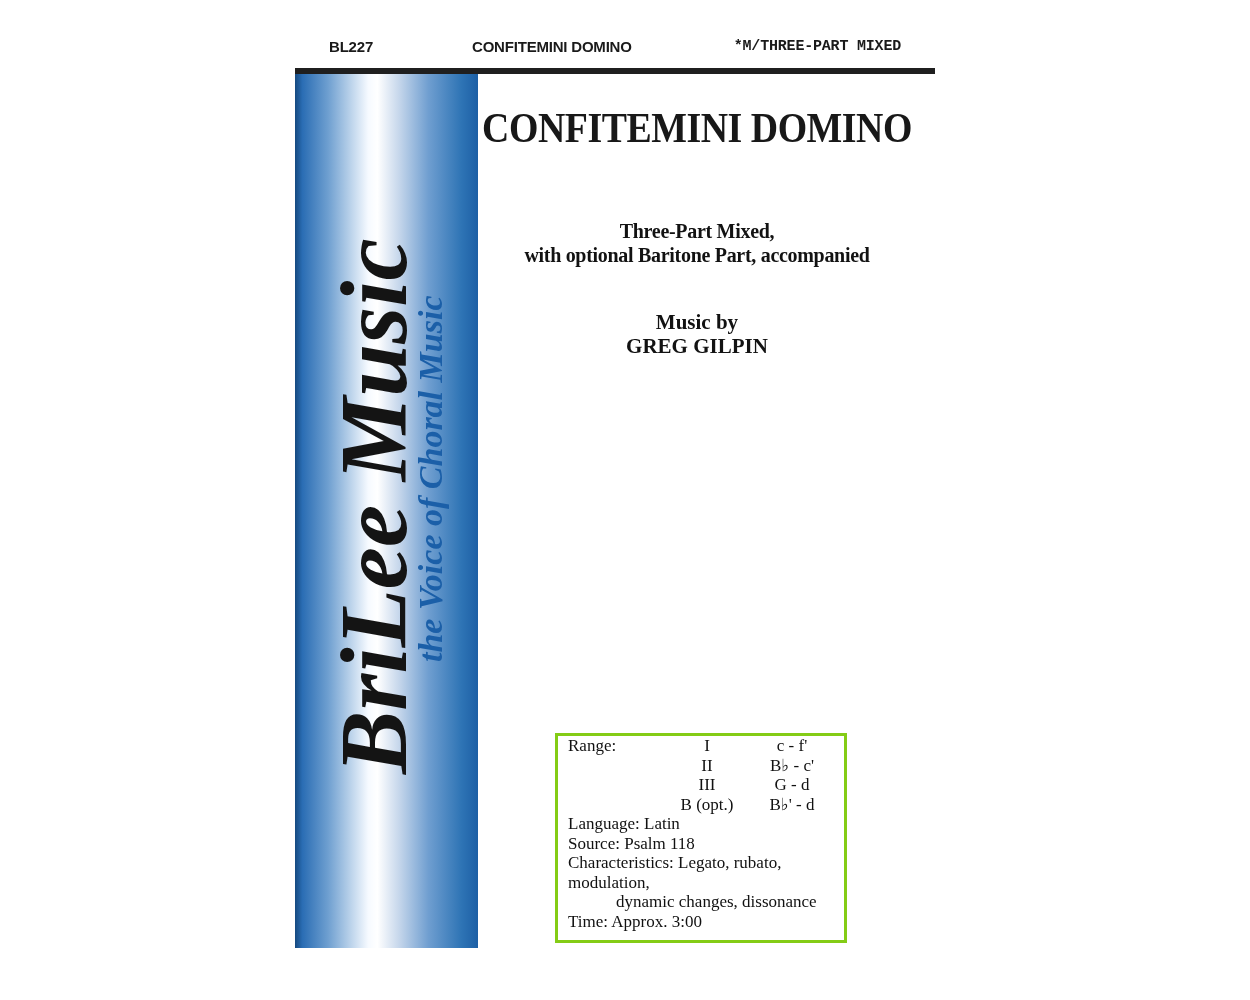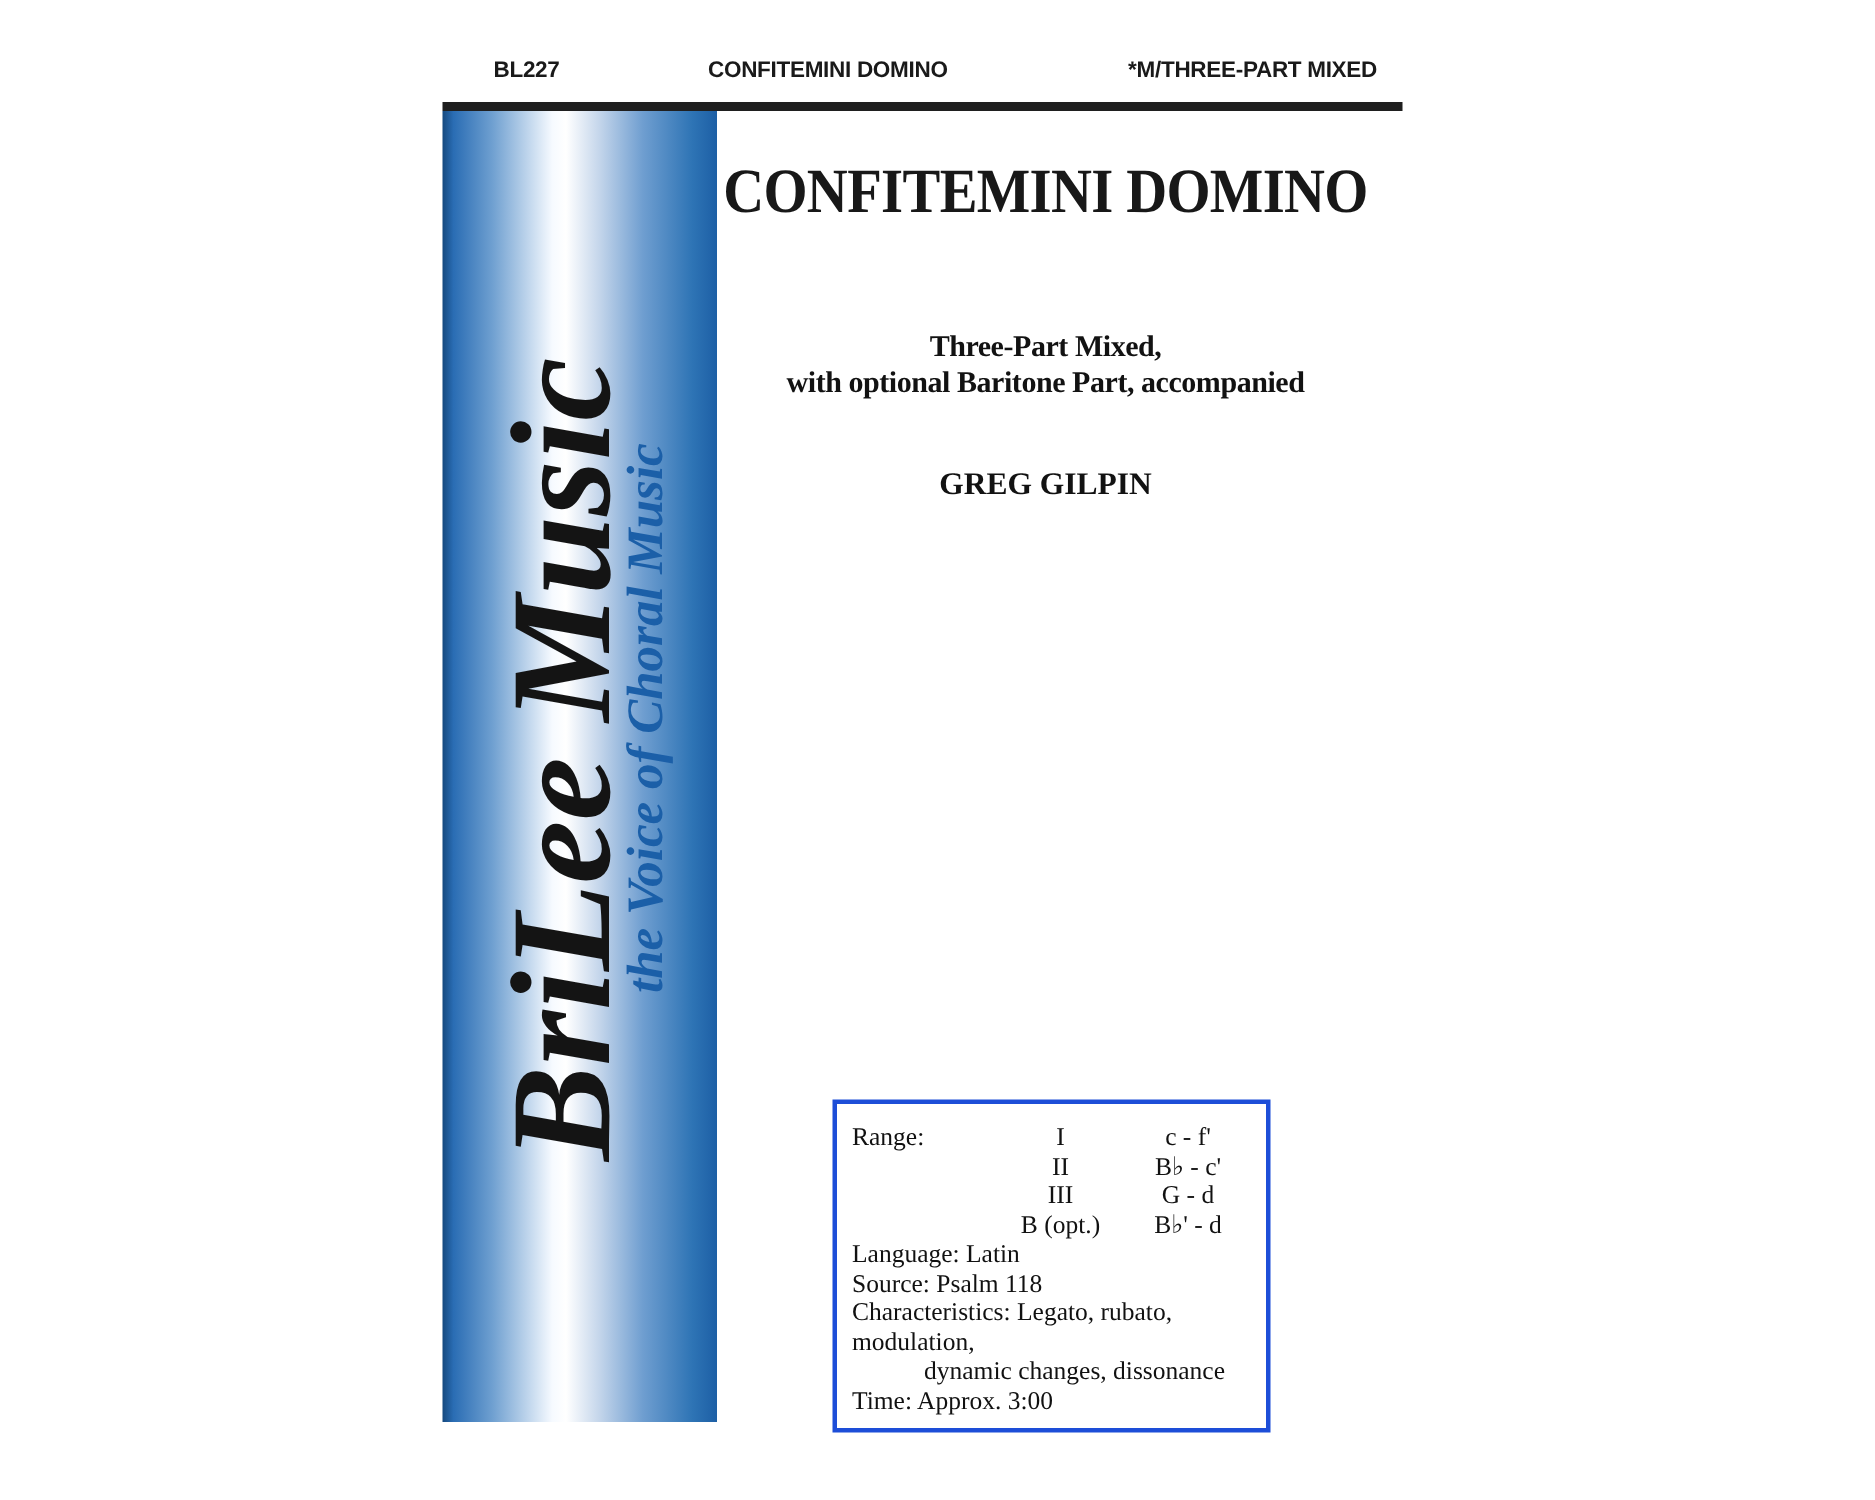--- a/index.html
+++ b/index.html
@@ -5,21 +5,21 @@
   html,body{margin:0;padding:0;background:#ffffff;}
   .canvas{position:relative;width:1250px;height:1000px;background:#ffffff;overflow:hidden;
           font-family:"Liberation Serif",serif;color:#121212;}
   .page{position:absolute;left:295px;top:0;width:640px;height:1000px;}
 
   
   .hdr-text{position:absolute;font-family:"Liberation Sans",sans-serif;font-weight:bold;
             font-size:15px;letter-spacing:-0.2px;color:#1a1a1a;white-space:nowrap;top:38px;}
   .hdr-catalog{left:34px;}
   .hdr-title{left:177px;}
-  .hdr-voicing{right:17px;}
+  .hdr-voicing{right:34px;font-family:Liberation Mono, monospace;}
   .rule{position:absolute;left:0;top:68px;width:640px;height:6px;background:#1f1f1f;}
 
   
   .band{position:absolute;left:0;top:74px;width:183px;height:874px;
         background:linear-gradient(90deg,#15497f 0%,#2a6db4 4%,#6e9fd0 18%,#f6faff 40%,
                    #ffffff 45%,#c5d6eb 57%,#6f9ed0 73%,#2e74b5 91%,#1d5fa5 100%);}
   .logo{position:absolute;left:36px;top:700px;width:560px;
         transform:rotate(-90deg);transform-origin:top left;white-space:nowrap;}
   .logo-name{font-family:"Liberation Serif",serif;font-style:italic;font-weight:bold;
              font-size:95px;line-height:0.92;color:#141414;}
@@ -28,21 +28,21 @@
 
   
   .center-col{position:absolute;left:162px;width:480px;text-align:center;white-space:nowrap;}
   .main-title{top:104px;font-weight:bold;font-size:42px;letter-spacing:-0.5px;color:#181818;
               transform:scaleX(.9);transform-origin:center;}
   .subtitle{top:220px;font-weight:bold;font-size:20px;line-height:1.18;letter-spacing:-0.3px;}
   .credit{top:310px;font-weight:bold;font-size:21px;line-height:1.15;}
 
   
   .infobox{position:absolute;left:260px;top:733px;width:266px;height:198px;
-           border:3px solid #1d4ed8;padding:12px 10px 6px 10px;
+           border:3px solid #84cc16;padding:0 10px 6px 10px;
            font-size:17px;line-height:19.5px;color:#111;
            font-family:"Liberation Serif","DejaVu Sans",serif;}
   .range-grid{display:grid;grid-template-columns:96px 86px auto;}
   .range-grid .part{text-align:center;}
   .range-grid .val{text-align:center;}
   .indent{padding-left:48px;}
   .it{}
 </style>
 </head>
 <body>
@@ -63,20 +63,21 @@
     </div>
 
     <div class="center-col main-title">CONFITEMINI DOMINO</div>
 
     <div class="center-col subtitle">
       <div>Three-Part Mixed,</div>
       <div>with optional Baritone Part, accompanied</div>
     </div>
 
     <div class="center-col credit">
+      <div>Music by</div>
       <div>GREG GILPIN</div>
     </div>
 
     <div class="infobox">
       <div class="range-grid">
         <span>Range:</span>
         <span class="part">I</span>
         <span class="val">c - f'</span>
 
         <span></span>

